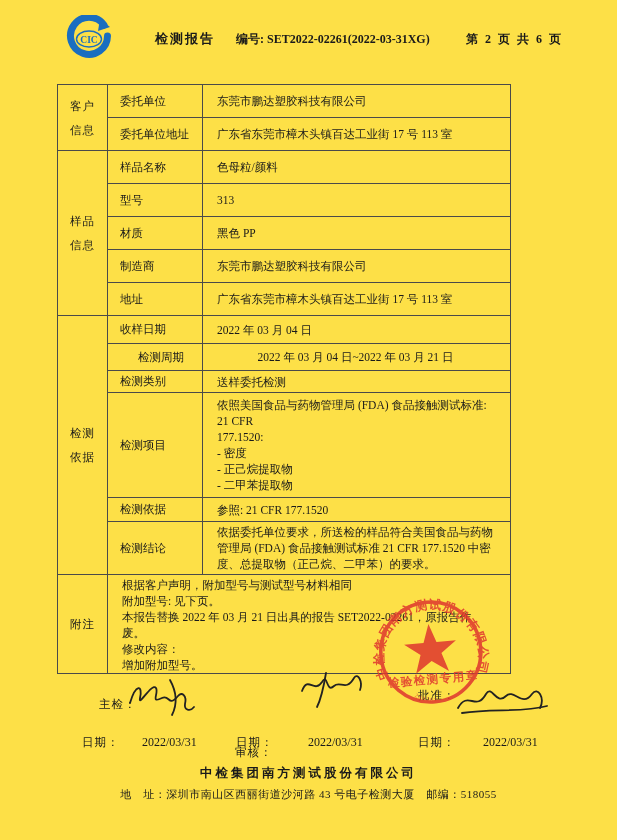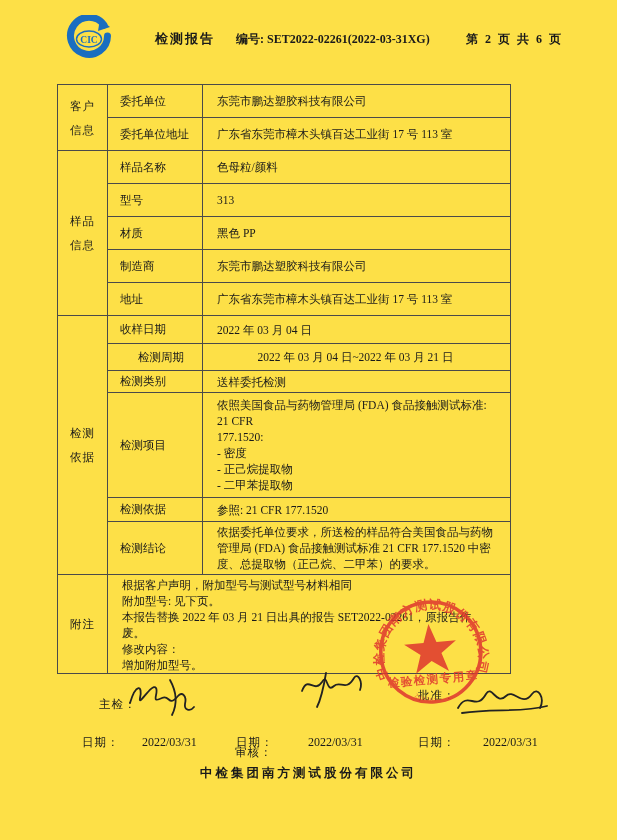--- a/index.html
+++ b/index.html
@@ -183,15 +183,16 @@
       <textPath href="#arcPath" startOffset="2">中检集团南方测试股份有限公司</textPath>
     </text>
     <text x="65" y="95" text-anchor="middle" font-size="11.5" font-weight="bold" fill="#e03a2f" letter-spacing="1.5" font-family="Liberation Serif, serif">检验检测专用章</text>
     <text font-size="5.5" fill="#e03a2f" font-family="Liberation Serif, serif">
       <textPath href="#codePath" startOffset="4">2 0 5 2 0 2</textPath>
     </text>
   </svg>
 
   <div class="footer">
     <div class="f-company">中检集团南方测试股份有限公司</div>
+    <div class="f-line">地　址：深圳市南山区西丽街道沙河路 43 号电子检测大厦　邮编：518055</div>
   </div>
 
 </div>
 
 </body></html>

